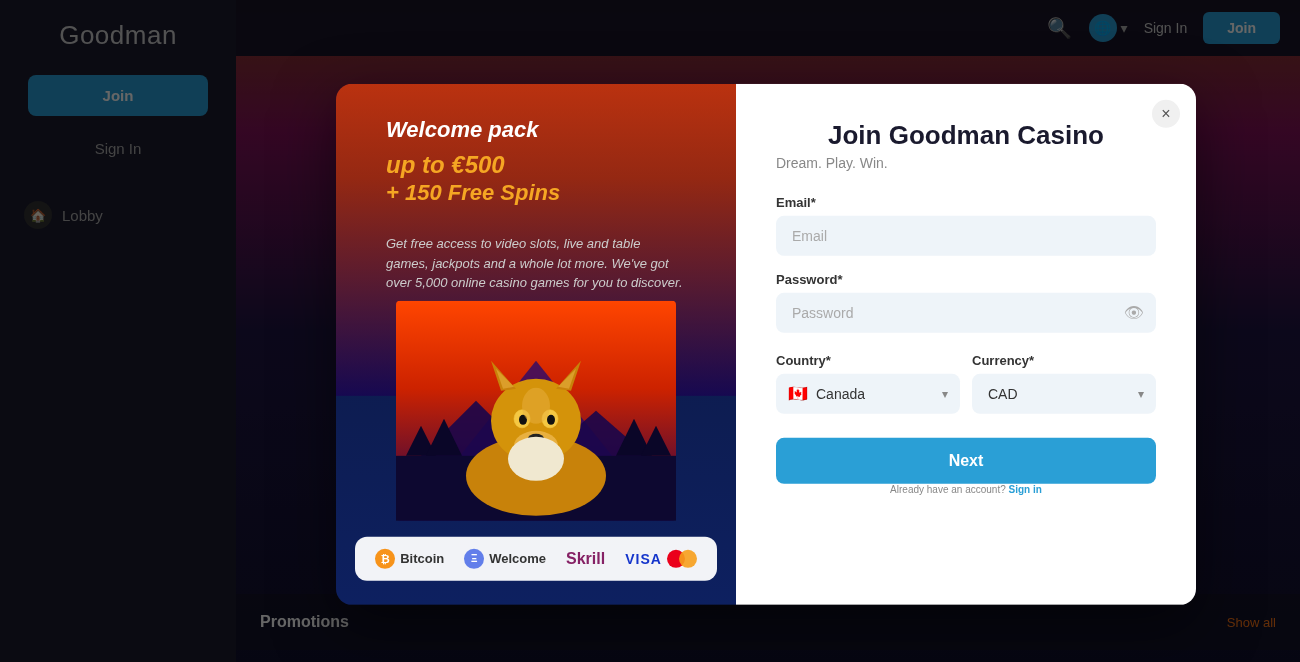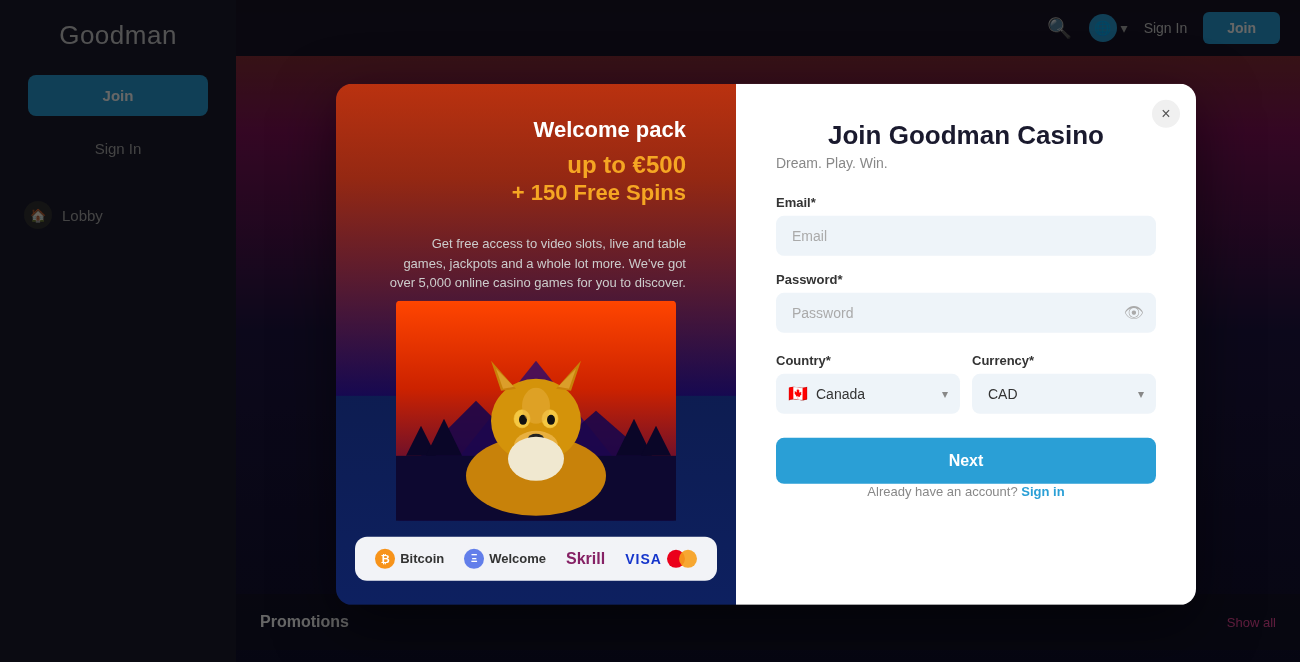--- a/index.html
+++ b/index.html
@@ -161,21 +161,22 @@
     .modal-left-bg {
       position: absolute;
       top: 0; left: 0; right: 0;
       height: 60%;
       background: linear-gradient(180deg, #ff4500 0%, #cc3300 30%, #1a0050 100%);
       opacity: 0.7;
     }
     .modal-left-content {
       position: relative;
       z-index: 2;
-      text-align: right;
+      text-align: left;
+      font-style: italic;
     }
     .modal-left-title {
       font-size: 22px;
       font-weight: 700;
       color: #fff;
       line-height: 1.3;
       margin-bottom: 4px;
     }
     .modal-left-bonus {
       font-size: 24px;
@@ -382,21 +383,21 @@
       border: none;
       border-radius: 8px;
       color: #fff;
       font-size: 16px;
       font-weight: 700;
       cursor: pointer;
       margin-bottom: 0;
     }
     .already-account {
       text-align: center;
-      font-size: 13px;
+      font-size: 10px;
       color: #888;
     }
     .already-account a {
       color: #2a9fd6;
       text-decoration: none;
       font-weight: 600;
     }
 
     
     .promotions-bar {
@@ -411,21 +412,21 @@
       z-index: 5;
     }
     .promotions-label {
       color: #fff;
       font-size: 16px;
       font-weight: 600;
     }
     .show-all {
       position: absolute;
       right: 24px;
-      color: #ec4899;
+      color: #f97316;
       font-size: 13px;
       cursor: pointer;
     }
   </style>
 </head>
 <body>
 
 <div class="sidebar">
   <div class="sidebar-logo">Goodman</div>
   <button class="sidebar-btn-join">Join</button>

